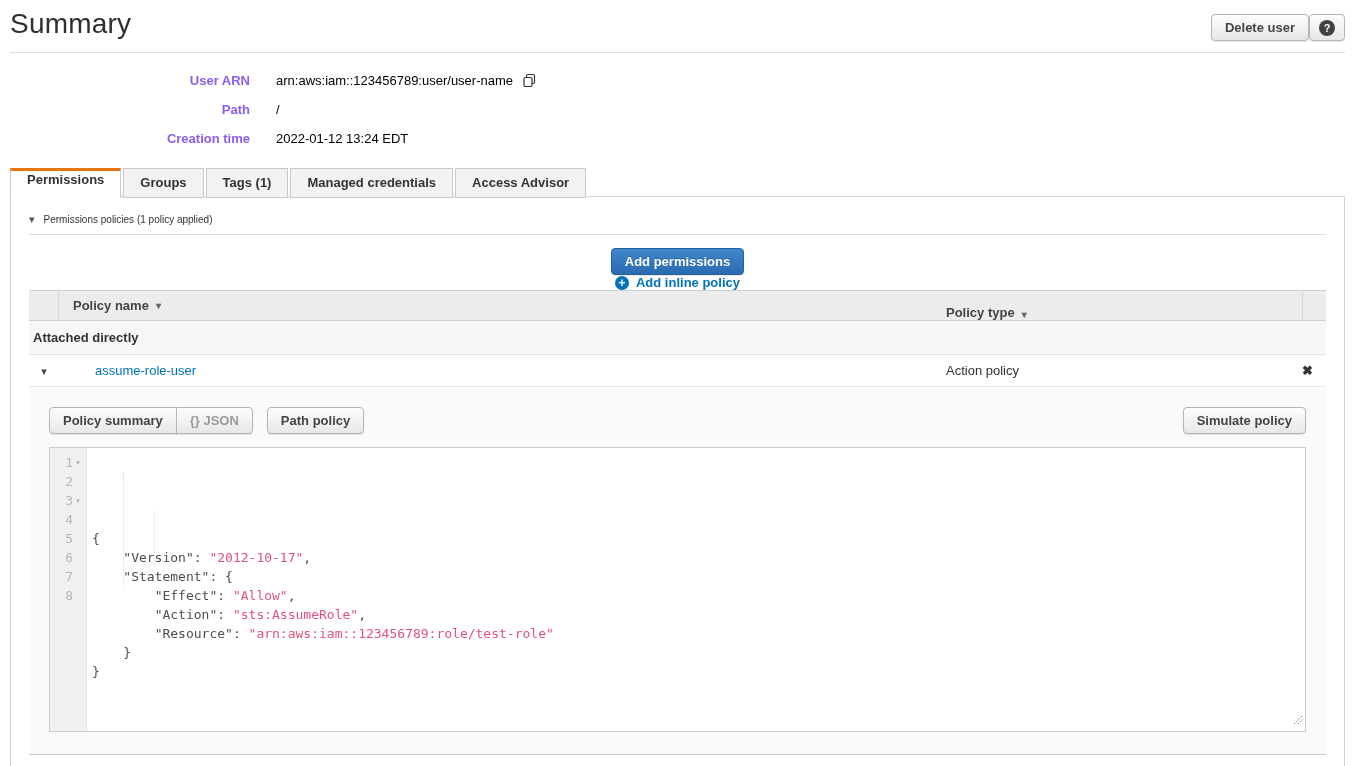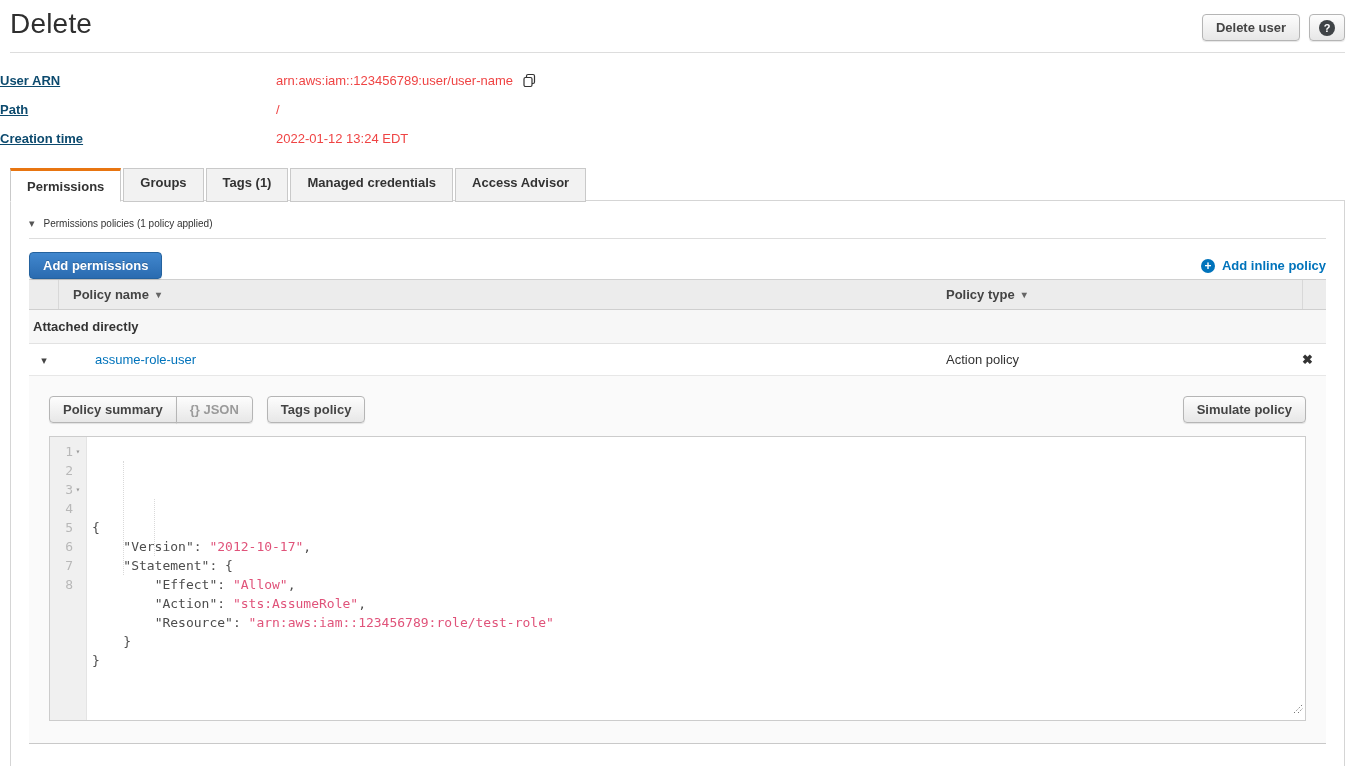--- a/index.html
+++ b/index.html
@@ -5,85 +5,85 @@
   * { box-sizing: border-box; }
   html,body { margin:0; padding:0; background:#fff; }
   body {
     width:1362px; height:766px; overflow:hidden;
     font-family:"Liberation Sans", sans-serif; font-size:13px; color:#333;
   }
 
   
   .hdr { display:flex; justify-content:space-between; align-items:flex-start; padding:8px 17px 0 10px; }
   .hdr h1 { margin:0; font-size:28px; font-weight:400; color:#2f2f2f; letter-spacing:.2px; }
-  .hdr-buttons { display:flex; gap:9px; margin-top:6px; }
+  .hdr-buttons { display:flex; margin-top:6px; }
   .btn {
     display:inline-flex; align-items:center; justify-content:center;
     font-family:"Liberation Sans", sans-serif;
     border:1px solid #b5b5b5; border-radius:4px;
     background:linear-gradient(#fdfdfd,#e7e7e7);
     color:#444; font-weight:bold; font-size:13px;
     padding:5px 13px; cursor:pointer; box-shadow:0 1px 1px rgba(0,0,0,.1);
   }
   .btn-help { padding:4px 9px; }
   .help-disc {
     width:16px; height:16px; border-radius:50%; background:#3f4346; color:#fff;
     font-size:11px; font-weight:bold; display:flex; align-items:center; justify-content:center;
   }
   .hdr-rule { border-bottom:1px solid #ddd; margin:11px 17px 0 10px; }
 
   
   .details { margin-top:13px; }
   .detail-row { display:flex; align-items:center; padding:7px 0; }
-  .detail-label { width:250px; font-weight:bold; color:#0c4a6e; padding-right:0;text-decoration:underline; }
-  .detail-value { margin-left:26px; color:#ef4444; display:flex; align-items:center; }
+  .detail-label { width:250px; text-align:right; font-weight:bold; color:#8b5cf6; padding-right:0; }
+  .detail-value { margin-left:26px; color:#000000; display:flex; align-items:center; }
   .copy-icon { margin-left:9px; cursor:pointer; display:inline-flex; }
 
   
   .tabs { display:flex; margin-top:15px; padding-left:10px; position:relative; z-index:2; }
   .tab {
     background:#f2f2f2; border:1px solid #c9c9c9; border-left-width:1px;
     padding:6px 16px 7px; font-weight:bold; color:#333; margin-right:2px;
     cursor:pointer; position:relative; margin-bottom:-1px;
   }
   .tab.active {
     background:#fff; border-top:3px solid #e87511; border-bottom:1px solid #fff;
-    padding-top:8px;
+    padding-top:1px;
   }
 
   
   .panel {
     border-left:1px solid #d5d5d5; border-right:1px solid #d5d5d5;
     margin:0 17px 0 10px; background:#fff; height:578px; padding:0 18px;
     border-top:1px solid #d5d5d5; margin-top:-1px; position:relative; z-index:1;
   }
   .section-head { display:flex; align-items:center; padding-top:17px; cursor:pointer; }
   .caret { font-size:11px; color:#555; margin-right:9px; line-height:1; }
   .section-title { font-size:10px; color:#333; }
   .section-rule { border-bottom:1px solid #ddd; margin-top:9px; }
 
-  .toolbar { display:flex; justify-content:space-between; align-items:center; margin-top:13px; }
+  .toolbar { display:flex; justify-content:space-between; align-items:center; margin-top:13px;flex-direction:column; }
   .btn-primary {
     background:linear-gradient(#4187ce,#2a6bb0); border:1px solid #24629e; color:#fff;
     text-shadow:0 -1px 0 rgba(0,0,0,.2);
   }
   .inline-link { display:flex; align-items:center; gap:7px; color:#0073bb; font-weight:bold; cursor:pointer; }
   .plus-disc {
     width:14px; height:14px; border-radius:50%; background:#0073bb; color:#fff;
     font-size:12px; font-weight:bold; display:flex; align-items:center; justify-content:center; line-height:1;
   }
 
   
   .ptable { border-top:1px solid #d0d0d0; }
   .thead { display:flex; background:#ececec; border-bottom:1px solid #cfcfcf; height:30px; }
   .th { display:flex; align-items:center; font-weight:bold; color:#444; }
   .th .sort-arrow { font-size:10px; color:#666; margin-left:7px; }
   .th-expander { width:30px; border-right:1px solid #d8d8d8; }
   .th-name { flex:1; padding-left:14px; cursor:pointer; }
-  .th-type { width:364px; padding-left:8px; cursor:pointer; }
+  .th-type { width:364px; padding-left:8px; cursor:pointer;align-items:flex-end; }
   .th-action { width:24px; border-left:1px solid #d8d8d8; }
   .group-row {
     background:#f7f7f7; font-weight:bold; color:#333; padding:9px 4px;
     border-bottom:1px solid #e2e2e2;
   }
   .policy-row { display:flex; align-items:center; height:32px; background:#fff; border-bottom:1px solid #e7e7e7; }
   .row-expander { width:30px; text-align:center; cursor:pointer; }
   .row-expander .caret { margin:0; color:#444; }
   .row-name { flex:1; padding-left:36px; }
   .row-name a { color:#0073bb; text-decoration:none; cursor:pointer; }
@@ -119,21 +119,21 @@
   .tok-k { color:#4d4d4d; }
   .tok-p { color:#4d4d4d; }
   .tok-v { color:#e0537a; }
   .indent-guide { position:absolute; border-left:1px dotted #d9d9d9; width:0; }
   .resize-handle { position:absolute; right:1px; bottom:1px; cursor:nwse-resize; }
 </style>
 </head>
 <body>
 
 <div class="hdr">
-  <h1>Delete</h1>
+  <h1>Summary</h1>
   <div class="hdr-buttons">
     <button class="btn">Delete user</button>
     <button class="btn btn-help">
         <span class="help-disc">?</span>
       </button>
   </div>
 </div>
 <div class="hdr-rule"></div>
 
 <div class="details">
@@ -213,21 +213,21 @@
     </div>
 
     <div class="expanded">
       <div class="detail-toolbar">
         <div class="detail-toolbar-left">
           <div class="seg-group">
             <button class="btn">Policy summary</button>
             <button class="btn btn-muted">{} JSON</button>
           </div>
           <div class="gap-14"></div>
-          <button class="btn">Tags policy</button>
+          <button class="btn">Path policy</button>
         </div>
         <button class="btn">Simulate policy</button>
       </div>
 
       <div class="editor">
         <div class="gutter" id="gutter">
             <div class="gutter-line">
               <span class="gutter-num">1</span>
               <span class="gutter-fold">▾</span>
             </div>

